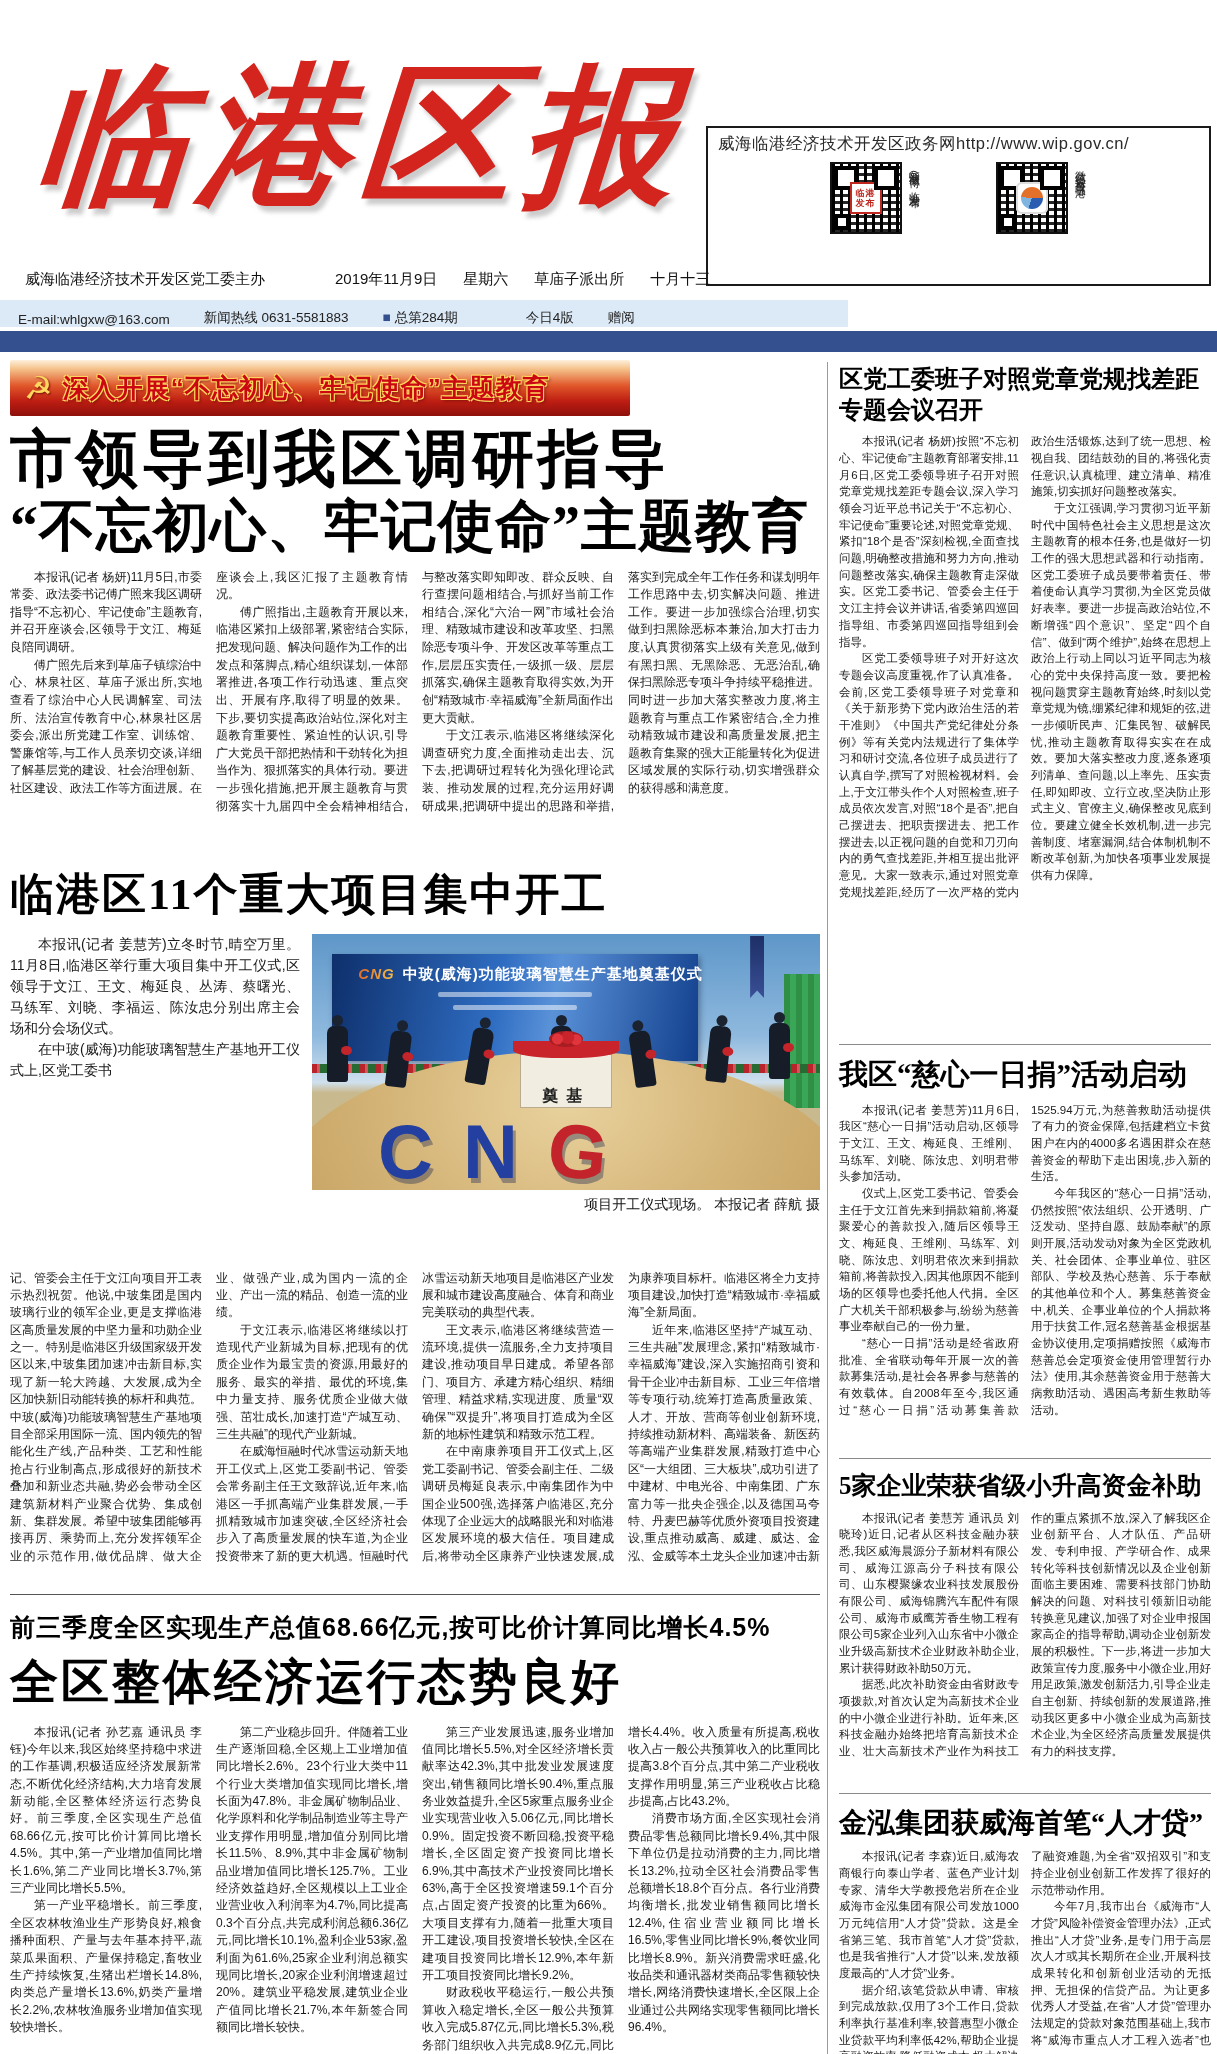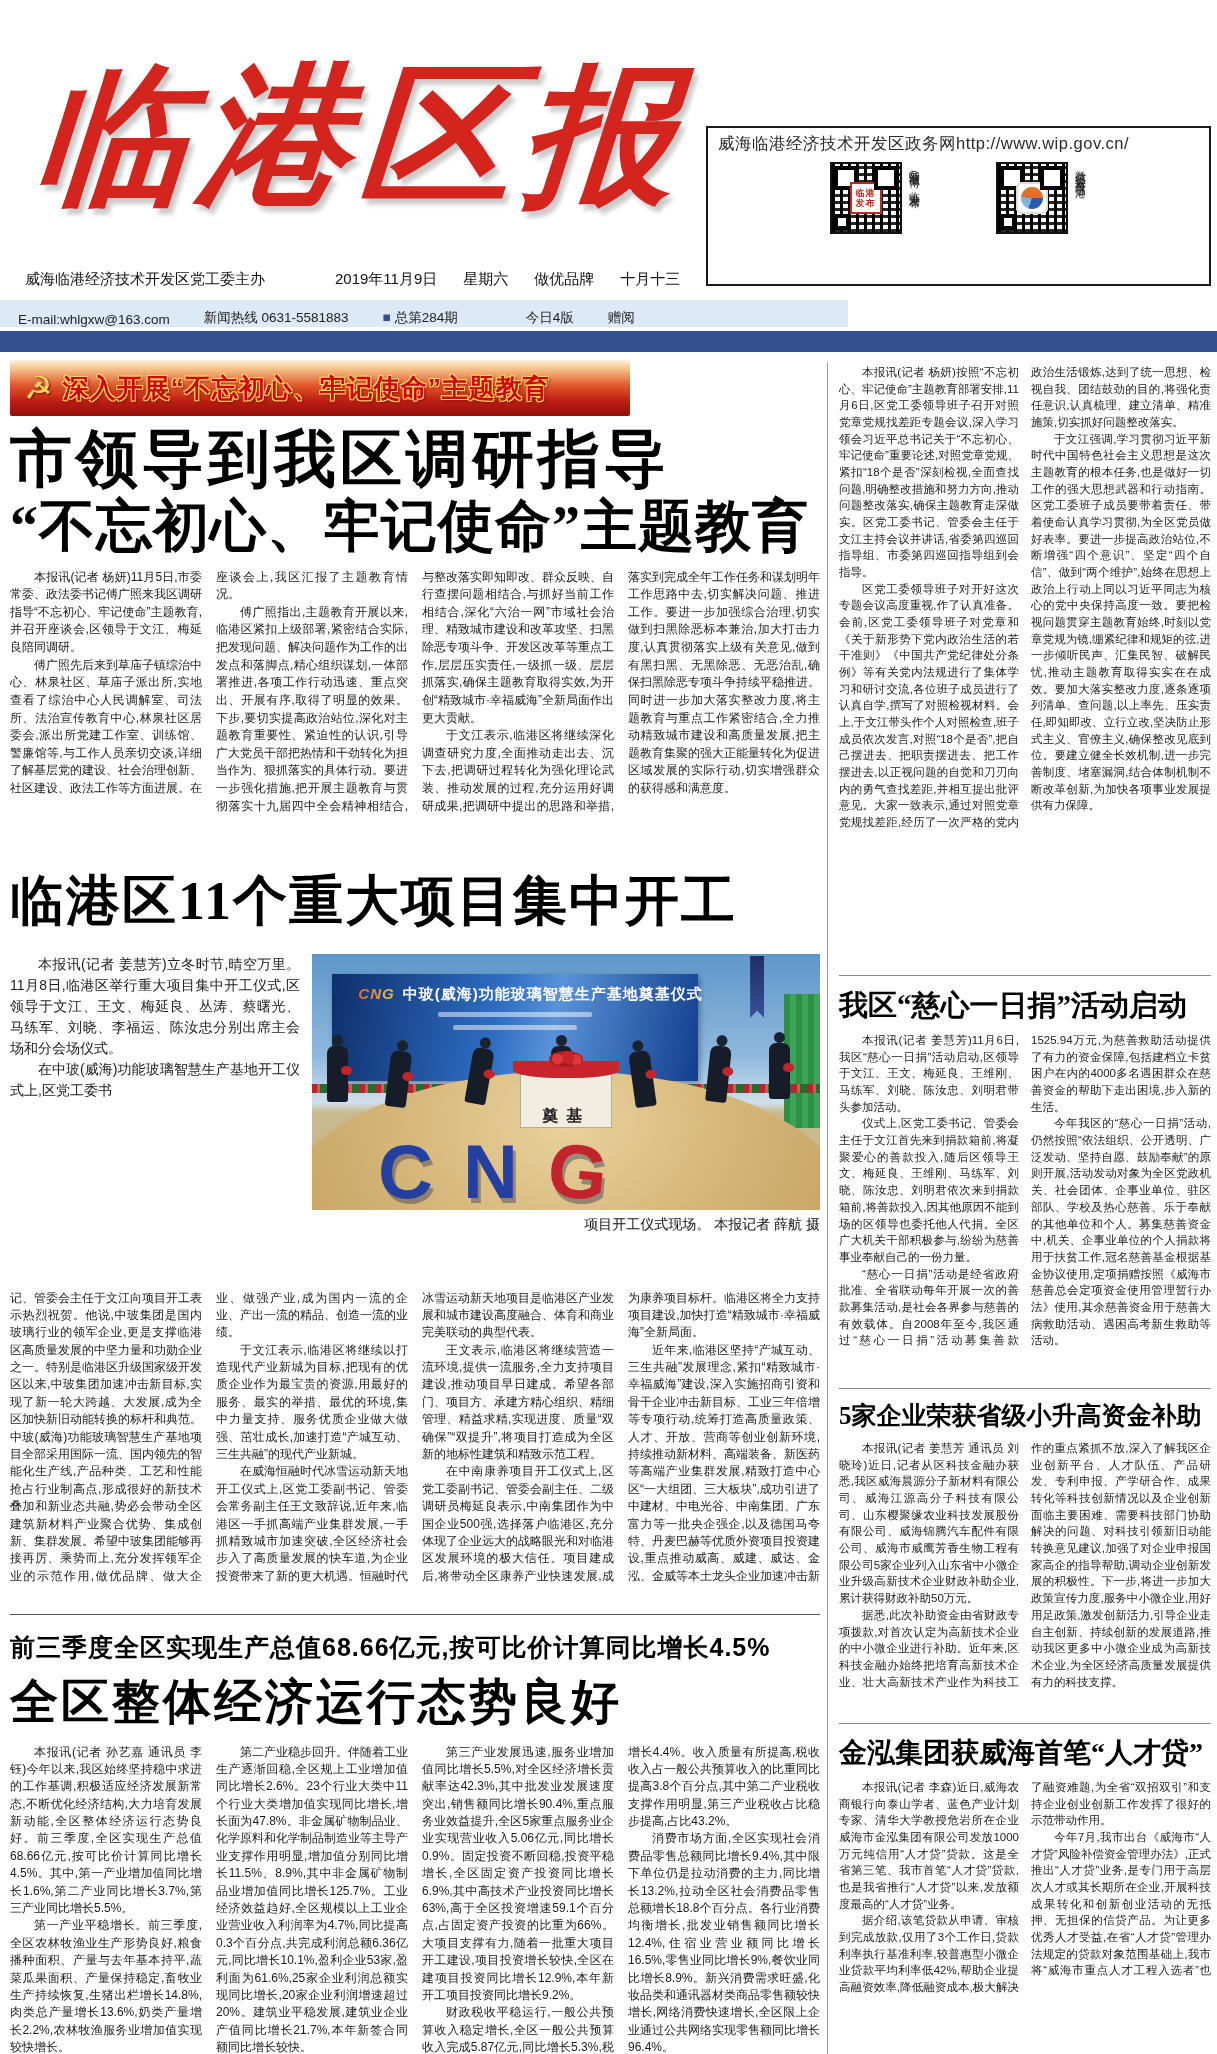--- a/index.html
+++ b/index.html
@@ -53,21 +53,21 @@
     border-radius:2px; }
   .emblem { font-size:32px; color:#ffd75e; margin:0 10px 0 14px; text-shadow:1px 1px 2px #7a0d08; }
   .banner-text { font-size:26px; font-weight:bold; color:#cb0712; letter-spacing:1px; white-space:nowrap;
     text-shadow:-1px -1px 0 #ffd75e, 1px -1px 0 #ffd75e, -1px 1px 0 #ffd75e, 1px 1px 0 #ffd75e, 2px 2px 3px rgba(90,10,5,.6); }
 
   
   h1, h2, h3 { font-family:"Liberation Serif", serif; color:#000; font-weight:bold; }
   .lead-headline { margin:8px 0 10px; }
   .lead-headline .l1 { font-size:62px; line-height:1.14; letter-spacing:4px; }
   .lead-headline .l2 { font-size:56px; line-height:1.14; letter-spacing:1px; }
-  .projects-head { font-size:54px; letter-spacing:2px; margin:14px 0 16px; }
+  .projects-head { font-size:44px; letter-spacing:2px; margin:14px 0 10px; }
   .kicker { font-size:25px; font-weight:bold; color:#000; letter-spacing:1px; margin-top:16px; font-family:"Liberation Sans",sans-serif; }
   .economy-head { font-size:48px; letter-spacing:3px; margin:6px 0 10px;font-family:Liberation Serif, serif; }
   .r-head { line-height:1.28; margin-bottom:8px; }
   .r-head.h-r1 { font-size:24px; }
   .r-head.h-r2 { font-size:29px; }
   .r-head.h-r3 { font-size:25px; }
   .r-head.h-r4 { font-size:28px; }
 
   
   .body-cols { column-gap:14px; text-align:justify; overflow:hidden; }
@@ -153,21 +153,21 @@
         </div>
         <div class="qr-label">微信公众号今日临港</div>
       </div>
     </div>
   </div>
 
   <div class="org-date-line">
     <span class="org">威海临港经济技术开发区党工委主办</span>
     <span class="dt">2019年11月9日</span>
     <span class="dt">星期六</span>
-    <span class="dt">做优品牌</span>
+    <span class="dt">草庙子派出所</span>
     <span class="dt">十月十三</span>
   </div>
 
   <div class="email-strip">
     <span>E-mail:whlgxw@163.com</span>
     <span>新闻热线 0631-5581883</span>
     <span><i class="bullet">■</i><span>总第284期</span></span>
     <span>今日4版</span>
     <span>赠阅</span>
   </div>
@@ -248,20 +248,21 @@
           <p>第三产业发展迅速,服务业增加值同比增长5.5%,对全区经济增长贡献率达42.3%,其中批发业发展速度突出,销售额同比增长90.4%,重点服务业效益提升,全区5家重点服务业企业实现营业收入5.06亿元,同比增长0.9%。固定投资不断回稳,投资平稳增长,全区固定资产投资同比增长6.9%,其中高技术产业投资同比增长63%,高于全区投资增速59.1个百分点,占固定资产投资的比重为66%。大项目支撑有力,随着一批重大项目开工建设,项目投资增长较快,全区在建项目投资同比增长12.9%,本年新开工项目投资同比增长9.2%。</p>
           <p>财政税收平稳运行,一般公共预算收入稳定增长,全区一般公共预算收入完成5.87亿元,同比增长5.3%,税务部门组织收入共完成8.9亿元,同比增长4.4%。收入质量有所提高,税收收入占一般公共预算收入的比重同比提高3.8个百分点,其中第二产业税收支撑作用明显,第三产业税收占比稳步提高,占比43.2%。</p>
           <p>消费市场方面,全区实现社会消费品零售总额同比增长9.4%,其中限下单位仍是拉动消费的主力,同比增长13.2%,拉动全区社会消费品零售总额增长18.8个百分点。各行业消费均衡增长,批发业销售额同比增长12.4%,住宿业营业额同比增长16.5%,零售业同比增长9%,餐饮业同比增长8.9%。新兴消费需求旺盛,化妆品类和通讯器材类商品零售额较快增长,网络消费快速增长,全区限上企业通过公共网络实现零售额同比增长96.4%。</p>
         </section>
     </section>
   </main>
 
   <aside class="right-col">
 
     <article>
+      <h3 class="r-head h-r1">区党工委班子对照党章党规找差距专题会议召开</h3>
       <section class="r-body rb1">
           <p>本报讯(记者 杨妍)按照“不忘初心、牢记使命”主题教育部署安排,11月6日,区党工委领导班子召开对照党章党规找差距专题会议,深入学习领会习近平总书记关于“不忘初心、牢记使命”重要论述,对照党章党规、紧扣“18个是否”深刻检视,全面查找问题,明确整改措施和努力方向,推动问题整改落实,确保主题教育走深做实。区党工委书记、管委会主任于文江主持会议并讲话,省委第四巡回指导组、市委第四巡回指导组到会指导。</p>
           <p>区党工委领导班子对开好这次专题会议高度重视,作了认真准备。会前,区党工委领导班子对党章和《关于新形势下党内政治生活的若干准则》《中国共产党纪律处分条例》等有关党内法规进行了集体学习和研讨交流,各位班子成员进行了认真自学,撰写了对照检视材料。会上,于文江带头作个人对照检查,班子成员依次发言,对照“18个是否”,把自己摆进去、把职责摆进去、把工作摆进去,以正视问题的自觉和刀刃向内的勇气查找差距,并相互提出批评意见。大家一致表示,通过对照党章党规找差距,经历了一次严格的党内政治生活锻炼,达到了统一思想、检视自我、团结鼓劲的目的,将强化责任意识,认真梳理、建立清单、精准施策,切实抓好问题整改落实。</p>
           <p>于文江强调,学习贯彻习近平新时代中国特色社会主义思想是这次主题教育的根本任务,也是做好一切工作的强大思想武器和行动指南。区党工委班子成员要带着责任、带着使命认真学习贯彻,为全区党员做好表率。要进一步提高政治站位,不断增强“四个意识”、坚定“四个自信”、做到“两个维护”,始终在思想上政治上行动上同以习近平同志为核心的党中央保持高度一致。要把检视问题贯穿主题教育始终,时刻以党章党规为镜,绷紧纪律和规矩的弦,进一步倾听民声、汇集民智、破解民忧,推动主题教育取得实实在在成效。要加大落实整改力度,逐条逐项列清单、查问题,以上率先、压实责任,即知即改、立行立改,坚决防止形式主义、官僚主义,确保整改见底到位。要建立健全长效机制,进一步完善制度、堵塞漏洞,结合体制机制不断改革创新,为加快各项事业发展提供有力保障。</p>
         </section>
     </article>
 
     <div class="divider"></div>
 
     <article>

